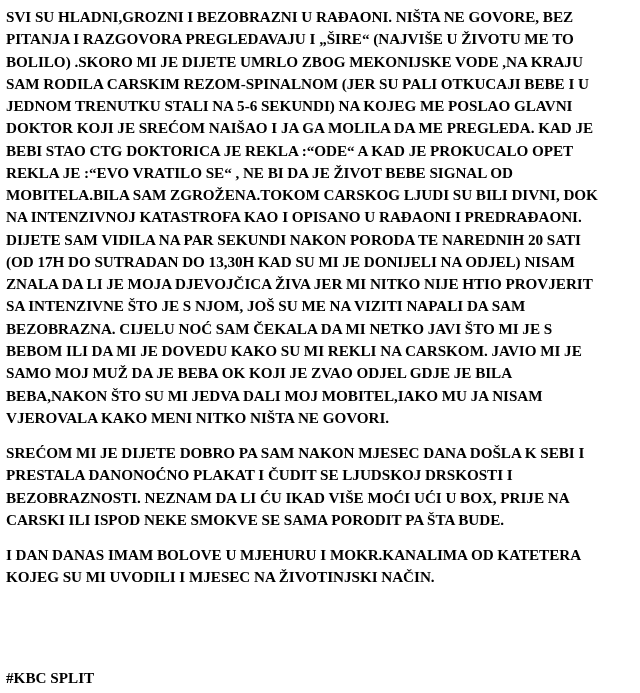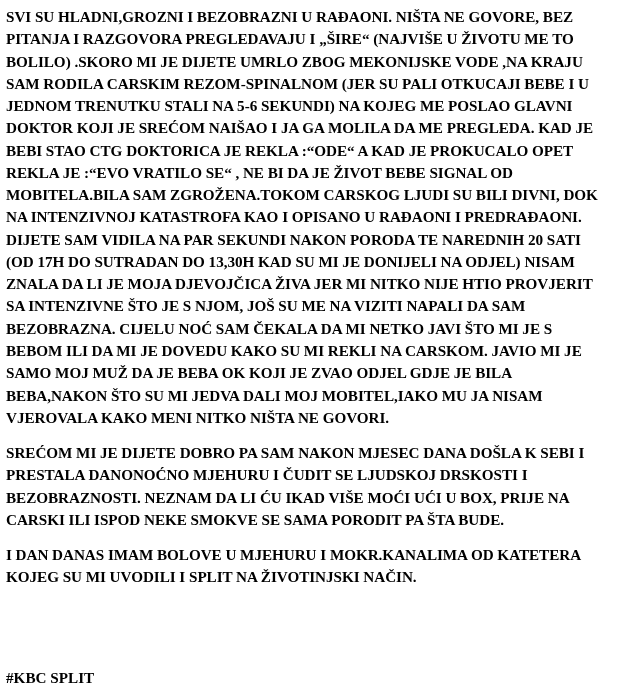--- a/index.html
+++ b/index.html
@@ -50,20 +50,20 @@
   .spacer {
     flex: 1 1 auto;
   }
 </style>
 </head>
 <body>
 
 <div class="page">
   <div class="body-text">
     <p class="para">SVI SU HLADNI,GROZNI I BEZOBRAZNI U RAĐAONI. NIŠTA NE GOVORE, BEZ PITANJA I RAZGOVORA PREGLEDAVAJU I „ŠIRE“ (NAJVIŠE U ŽIVOTU ME TO BOLILO) .SKORO MI JE DIJETE UMRLO ZBOG MEKONIJSKE VODE ,NA KRAJU SAM RODILA CARSKIM REZOM-SPINALNOM (JER SU PALI OTKUCAJI BEBE I U JEDNOM TRENUTKU STALI NA 5-6 SEKUNDI) NA KOJEG ME POSLAO GLAVNI DOKTOR KOJI JE SREĆOM NAIŠAO I JA GA MOLILA DA ME PREGLEDA. KAD JE BEBI STAO CTG DOKTORICA JE REKLA :“ODE“ A KAD JE PROKUCALO OPET REKLA JE :“EVO VRATILO SE“ , NE BI DA JE ŽIVOT BEBE SIGNAL OD MOBITELA.BILA SAM ZGROŽENA.TOKOM CARSKOG LJUDI SU BILI DIVNI, DOK NA INTENZIVNOJ KATASTROFA KAO I OPISANO U RAĐAONI I PREDRAĐAONI. DIJETE SAM VIDILA NA PAR SEKUNDI NAKON PORODA TE NAREDNIH 20 SATI (OD 17H DO SUTRADAN DO 13,30H KAD SU MI JE DONIJELI NA ODJEL) NISAM ZNALA DA LI JE MOJA DJEVOJČICA ŽIVA JER MI NITKO NIJE HTIO PROVJERIT SA INTENZIVNE ŠTO JE S NJOM, JOŠ SU ME NA VIZITI NAPALI DA SAM BEZOBRAZNA. CIJELU NOĆ SAM ČEKALA DA MI NETKO JAVI ŠTO MI JE S BEBOM ILI DA MI JE DOVEDU KAKO SU MI REKLI NA CARSKOM. JAVIO MI JE SAMO MOJ MUŽ DA JE BEBA OK KOJI JE ZVAO ODJEL GDJE JE BILA BEBA,NAKON ŠTO SU MI JEDVA DALI MOJ MOBITEL,IAKO MU JA NISAM VJEROVALA KAKO MENI NITKO NIŠTA NE GOVORI.</p>
-    <p class="para">SREĆOM MI JE DIJETE DOBRO PA SAM NAKON MJESEC DANA DOŠLA K SEBI I PRESTALA DANONOĆNO MJEHURU I ČUDIT SE LJUDSKOJ DRSKOSTI I BEZOBRAZNOSTI. NEZNAM DA LI ĆU IKAD VIŠE MOĆI UĆI U BOX, PRIJE NA CARSKI ILI ISPOD NEKE SMOKVE SE SAMA PORODIT PA ŠTA BUDE.</p>
-    <p class="para">I DAN DANAS IMAM BOLOVE U MJEHURU I MOKR.KANALIMA OD KATETERA KOJEG SU MI UVODILI I SPLIT NA ŽIVOTINJSKI NAČIN.</p>
+    <p class="para">SREĆOM MI JE DIJETE DOBRO PA SAM NAKON MJESEC DANA DOŠLA K SEBI I PRESTALA DANONOĆNO PLAKAT I ČUDIT SE LJUDSKOJ DRSKOSTI I BEZOBRAZNOSTI. NEZNAM DA LI ĆU IKAD VIŠE MOĆI UĆI U BOX, PRIJE NA CARSKI ILI ISPOD NEKE SMOKVE SE SAMA PORODIT PA ŠTA BUDE.</p>
+    <p class="para">I DAN DANAS IMAM BOLOVE U MJEHURU I MOKR.KANALIMA OD KATETERA KOJEG SU MI UVODILI I MJESEC NA ŽIVOTINJSKI NAČIN.</p>
   </div>
   <div class="spacer"></div>
   <div class="footer">
     <span class="tag-left">#KBC SPLIT</span>
   </div>
 </div>
 
 </body></html>

